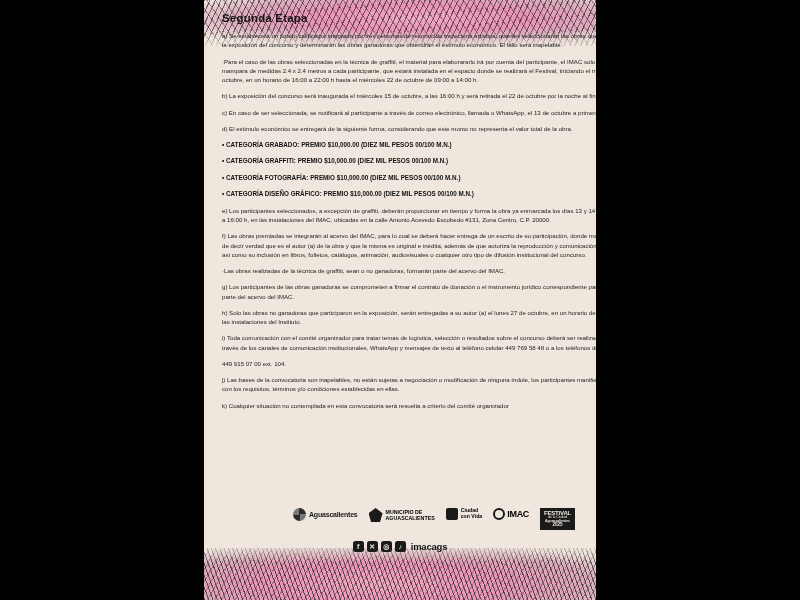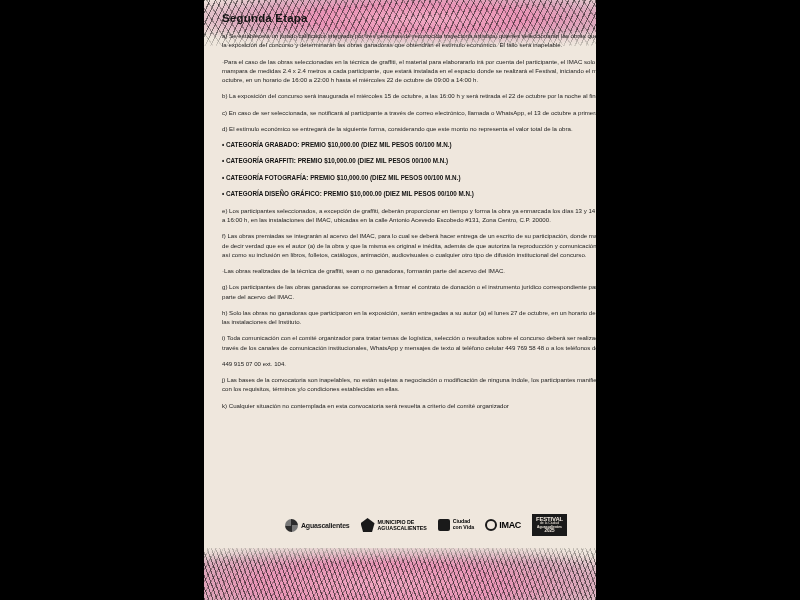--- a/index.html
+++ b/index.html
@@ -105,26 +105,26 @@
     font-size: 6.3px;
     font-weight: bold;
     line-height: 1.5;
     margin: 0 0 7px 0;
     color: #111;
   }
 
   
   .logos {
     position: absolute;
-    left: 8px;
+    left: 16px;
     top: 508px;
     width: 428px;
     height: 34px;
     display: flex;
-    align-items: center;
+    align-items: flex-start;
     justify-content: center;
     gap: 11px;
     padding: 0 24px;
     box-sizing: border-box;
   }
 
   .logo {
     display: flex;
     align-items: center;
     gap: 3px;
@@ -295,15 +295,22 @@
       </div>
 
       <div class="logo-fest">
         <div class="l1">FESTIVAL</div>
         <div class="l2">de la Ciudad</div>
         <div class="l3">Aguascalientes</div>
         <div class="l4">2025</div>
       </div>
     </div>
 
+    <div class="social">
+      <span class="soc-icon">f</span>
+      <span class="soc-icon">✕</span>
+      <span class="soc-icon">◎</span>
+      <span class="soc-icon">♪</span>
+      <span class="soc-handle">imacags</span>
+    </div>
 
   </div>
 </div>
 
 </body></html>

